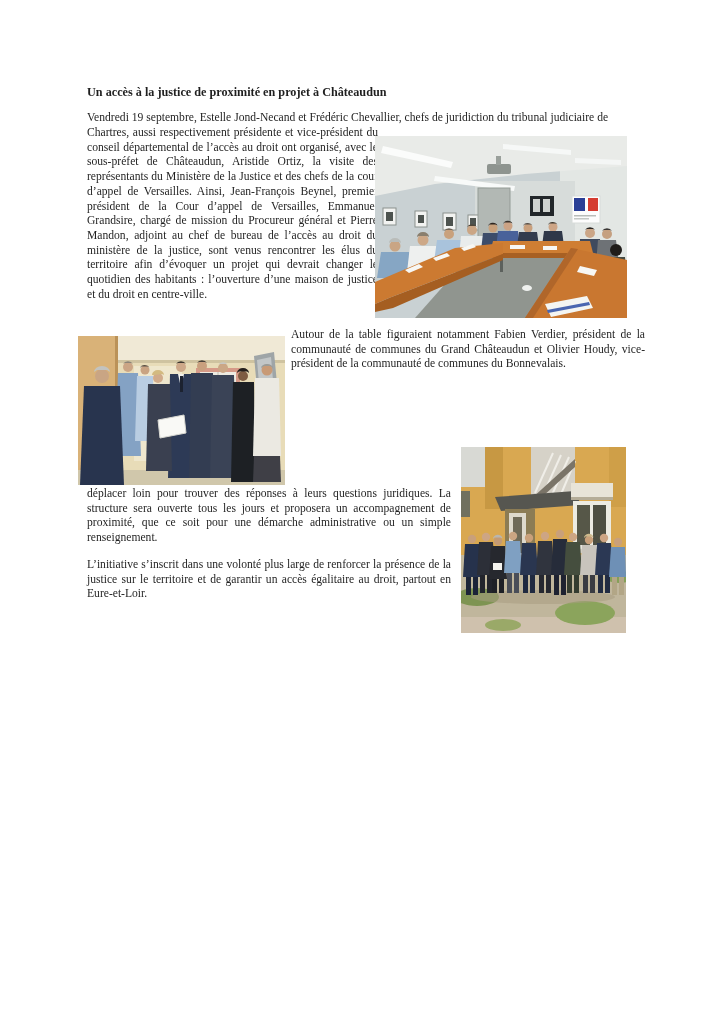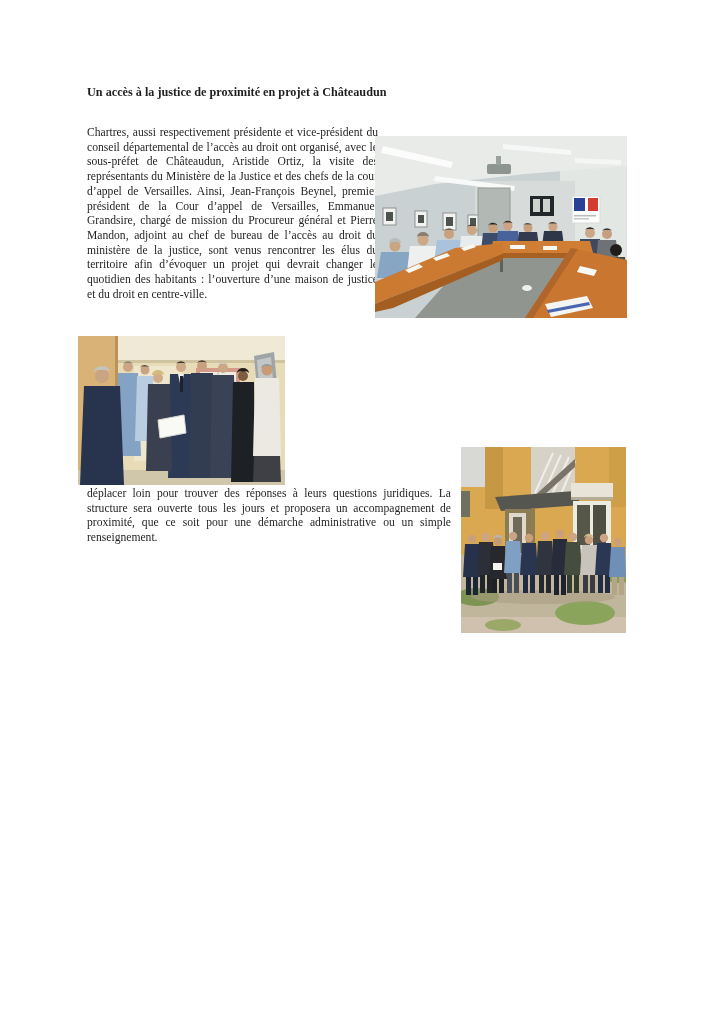--- a/index.html
+++ b/index.html
@@ -37,20 +37,21 @@
   .photo2{left:78px;top:336px;width:207px;height:149px;}
   .photo3{left:461px;top:447px;width:165px;height:186px;}
 </style>
 </head>
 <body>
 
 <div class="page">
 
   <div class="title">Un accès à la justice de proximité en projet à Châteaudun</div>
 
+  <div class="txt p1a">Vendredi 19 septembre, Estelle Jond-Necand et Frédéric Chevallier, chefs de juridiction du tribunal judiciaire de</div>
   <div class="txt p1b">Chartres, aussi respectivement présidente et vice-président du conseil départemental de l’accès au droit ont organisé, avec le sous-préfet de Châteaudun, Aristide Ortiz, la visite des représentants du Ministère de la Justice et des chefs de la cour d’appel de Versailles. Ainsi, Jean-François Beynel, premier président de la Cour d’appel de Versailles, Emmanuel Grandsire, chargé de mission du Procureur général et Pierre Mandon, adjoint au chef de bureau de l’accès au droit du ministère de la justice, sont venus rencontrer les élus du territoire afin d’évoquer un projet qui devrait changer le quotidien des habitants : l’ouverture d’une maison de justice et du droit en centre-ville.</div>
 
   <figure class="photo photo1" style="margin:0">
     <svg viewBox="0 0 252 182" preserveAspectRatio="none">
       <rect width="252" height="182" fill="#c9d1d3"></rect>
       <rect x="185" y="28" width="67" height="154" fill="#e3e7e4"></rect>
       <rect x="100" y="45" width="100" height="90" fill="#d7dcda"></rect>
       <polygon points="0,0 252,0 252,30 150,38 60,48 0,60" fill="#e9ebe8"></polygon>
       <polygon points="8,10 78,26 76,32 6,17" fill="#fbfcfb"></polygon>
       <polygon points="60,40 140,50 139,55 59,45" fill="#f8faf9"></polygon>
@@ -137,20 +138,21 @@
         <rect x="135" y="109" width="15" height="4"></rect>
         <rect x="168" y="110" width="14" height="4"></rect>
         <polygon points="205,130 222,134 219,140 202,136"></polygon>
       </g>
       <polygon points="170,168 212,160 218,172 176,181" fill="#f4f5f2"></polygon>
       <polygon points="172,174 214,166 215,169 173,177" fill="#4a66b0"></polygon>
       <ellipse cx="152" cy="152" rx="5" ry="3" fill="#eef0ee"></ellipse>
     </svg>
   </figure>
 
+  <div class="txt p2">Autour de la table figuraient notamment Fabien Verdier, président de la communauté de communes du Grand Châteaudun et Olivier Houdy, vice-président de la communauté de communes du Bonnevalais.</div>
 
   <figure class="photo photo2" style="margin:0">
     <svg viewBox="0 0 207 149" preserveAspectRatio="none">
       <rect width="207" height="149" fill="#e8dcb8"></rect>
       <rect width="37" height="149" fill="#d9b278"></rect>
       <rect x="37" width="3" height="149" fill="#bb9258"></rect>
       <rect x="40" width="167" height="26" fill="#f0e9d6"></rect>
       <rect x="40" y="24" width="167" height="3" fill="#cfc3a0"></rect>
       <rect x="56" y="30" width="48" height="95" fill="#efe7cd"></rect>
       <g>
@@ -191,20 +193,21 @@
         <polygon points="6,50 42,50 46,149 2,149" fill="#28344e"></polygon>
         <circle cx="80" cy="42" r="5" fill="#d1ab8a"></circle>
           <path d="M74,39 a6,5 0 0 1 12,0 l-2,-1 -8,1 z" fill="#d3ba80"></path>
         <polygon points="70,48 92,48 94,135 68,135" fill="#3a4050"></polygon>
         <polygon points="80,84 106,79 108,97 82,102" fill="#f9f9f6" stroke="#d8d8d2"></polygon>
       </g>
     </svg>
   </figure>
 
   <div class="txt p4b">déplacer loin pour trouver des réponses à leurs questions juridiques. La structure sera ouverte tous les jours et proposera un accompagnement de proximité, que ce soit pour une démarche administrative ou un simple renseignement.</div>
+  <div class="txt p5">L’initiative s’inscrit dans une volonté plus large de renforcer la présence de la justice sur le territoire et de garantir un accès égalitaire au droit, partout en Eure-et-Loir.</div>
 
   <figure class="photo photo3" style="margin:0">
     <svg viewBox="0 0 165 186" preserveAspectRatio="none">
       <rect width="165" height="186" fill="#d9a851"></rect>
       <rect width="24" height="40" fill="#d8d9d4"></rect>
       <rect x="24" width="18" height="62" fill="#c79843"></rect>
       <rect x="148" width="17" height="60" fill="#cf9f48"></rect>
       <g>
         <rect x="70" width="44" height="52" fill="#d6d2c8"></rect>
         <g stroke="#f0eee8" stroke-width="2">

